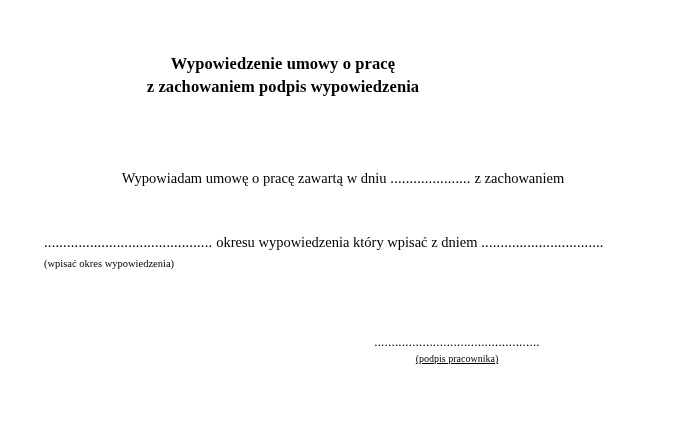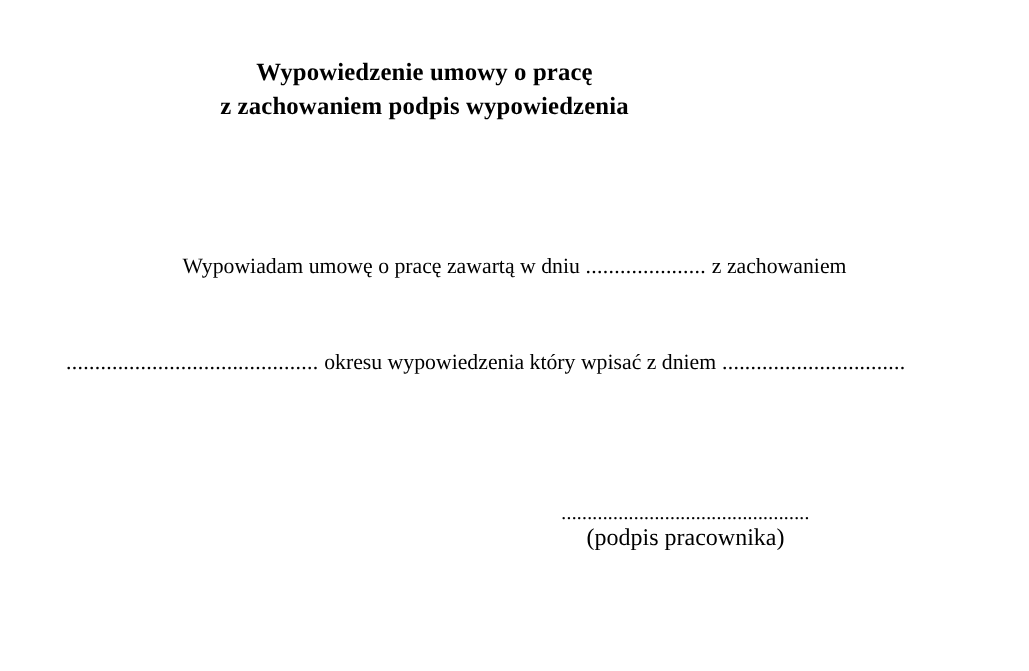--- a/index.html
+++ b/index.html
@@ -15,21 +15,21 @@
     overflow: hidden;
   }
   .page {
     position: relative;
     width: 686px;
     height: 447px;
     box-sizing: border-box;
   }
   .title-block {
     position: absolute;
-    top: 36px;
+    top: 52px;
     left: 0;
     width: 566px;
     text-align: center;
     font-weight: bold;
     font-size: 16.5px;
     line-height: 23px;
     letter-spacing: 0.1px;
   }
   .title-line {
     display: block;
@@ -66,23 +66,24 @@
     width: 190px;
     text-align: center;
   }
   .signature-rule {
     font-size: 13px;
     line-height: 16px;
     letter-spacing: 0.2px;
     white-space: nowrap;
   }
   .signature-caption {
-    font-size: 16px;
+    font-size: 10px;
     line-height: 16px;
     margin-top: 1px;
+    text-decoration: underline;
   }
   .dots {
     letter-spacing: 0.2px;
   }
 </style>
 </head>
 <body>
 
 <div class="page">
 
@@ -92,19 +93,20 @@
   </div>
 
   <div class="para-1">
     <span>Wypowiadam umowę o pracę zawartą w dniu</span><span class="dots"> ..................... </span><span>z zachowaniem</span>
   </div>
 
   <div class="para-2">
     <span class="dots">............................................ </span><span>okresu wypowiedzenia który wpisać z dniem</span><span class="dots"> ................................</span>
   </div>
 
+  <div class="hint-left">(wpisać okres wypowiedzenia)</div>
 
   <div class="signature-block">
     <div class="signature-rule">................................................</div>
     <div class="signature-caption">(podpis pracownika)</div>
   </div>
 
 </div>
 
 </body></html>

